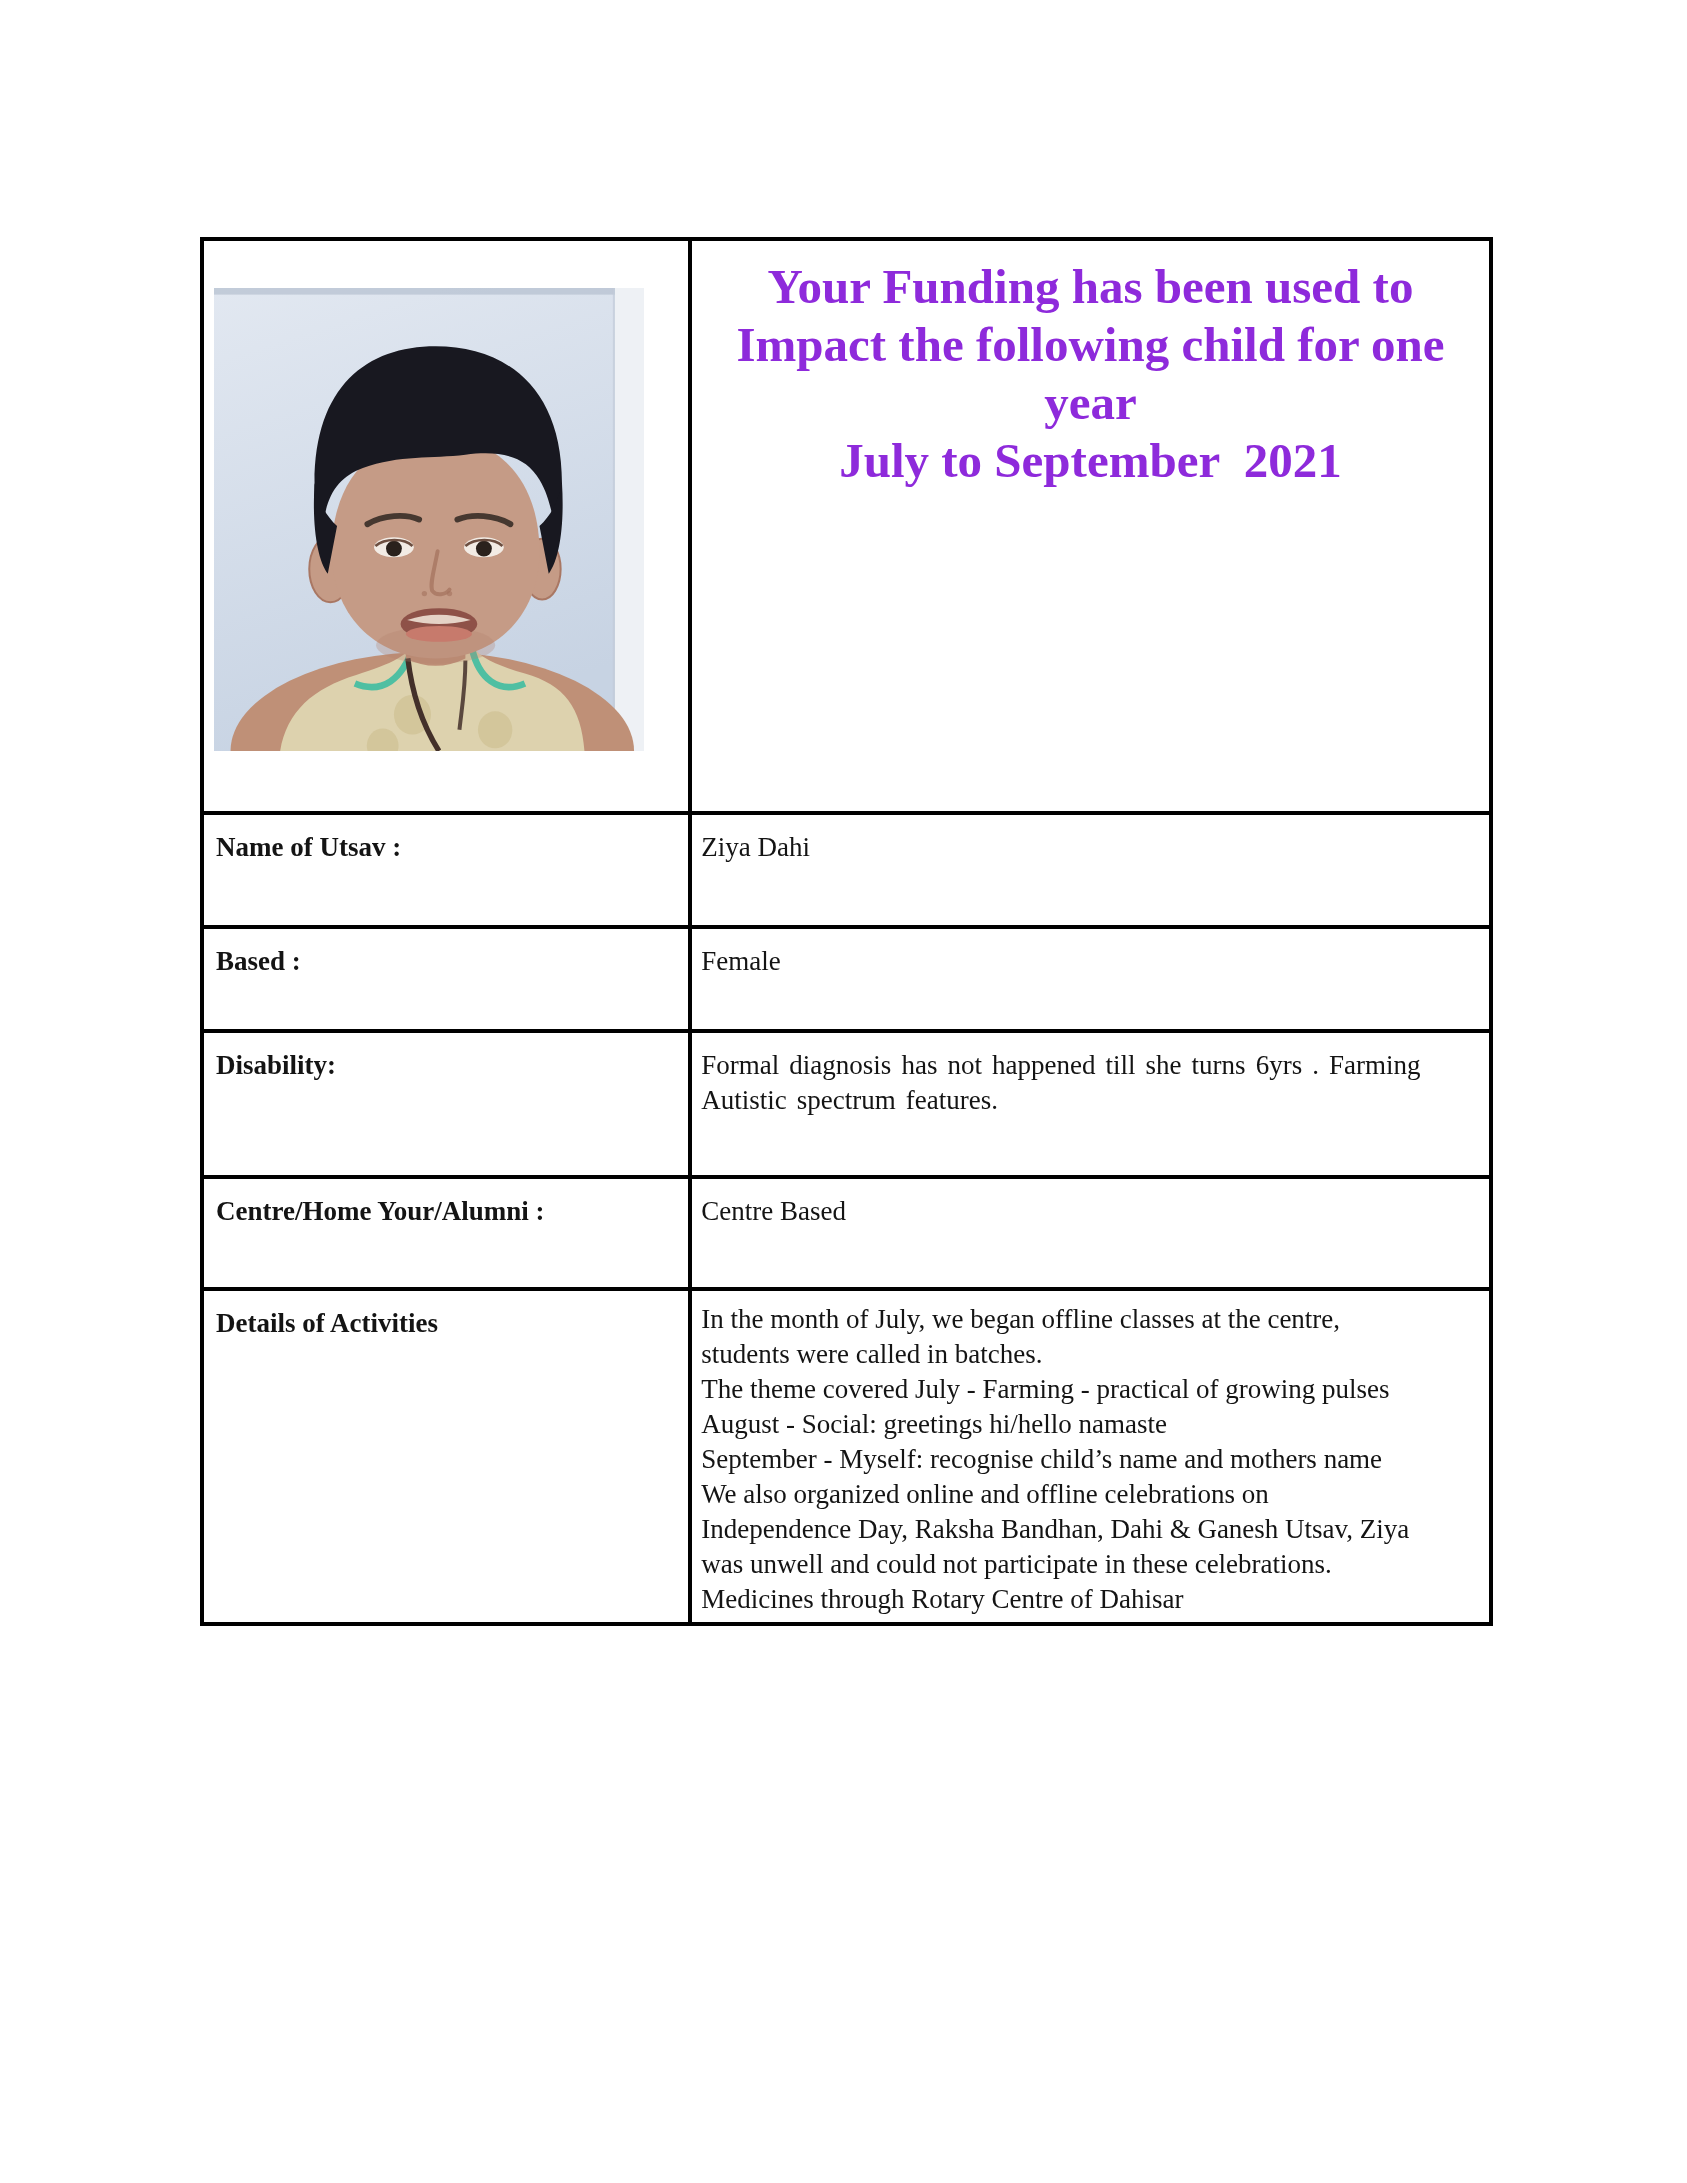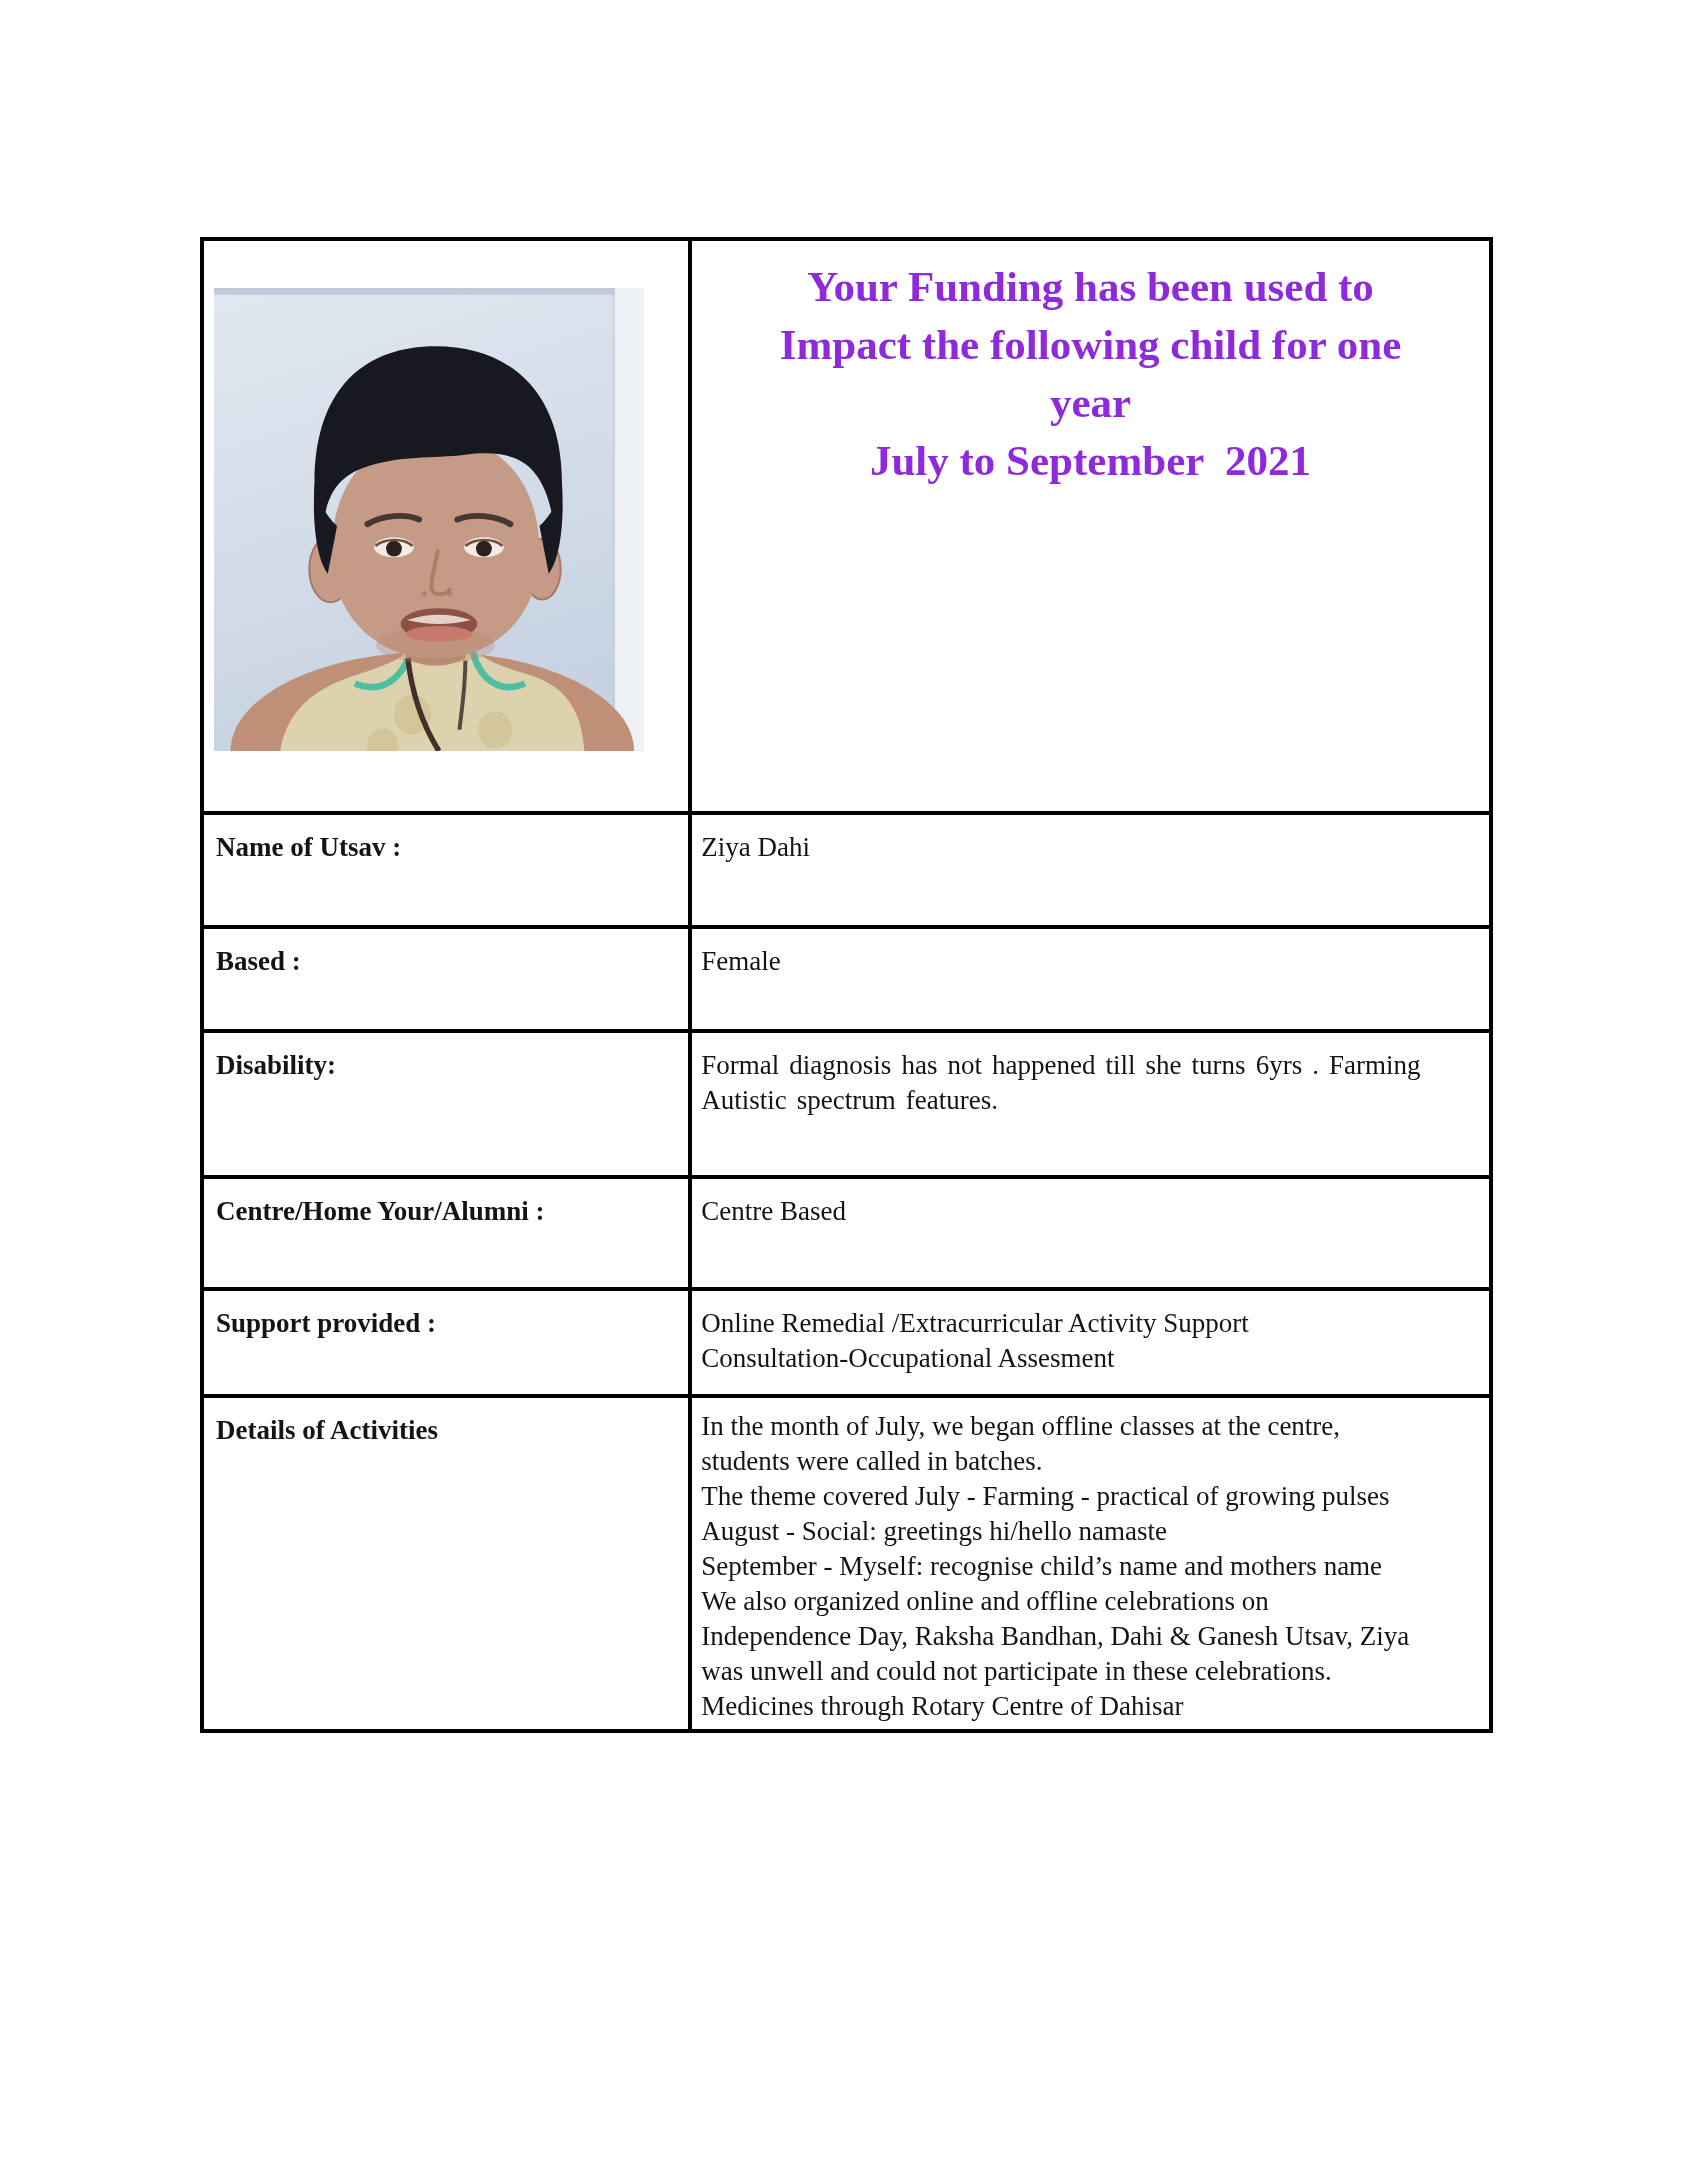--- a/index.html
+++ b/index.html
@@ -61,21 +61,21 @@
     width: 430px;
     height: 463px;
     display: block;
   }
   td.title-cell {
     padding: 17px 6.6px 5.3px 6.6px;
     text-align: center;
   }
   .funding-title {
     font-weight: bold;
-    font-size: 43px;
+    font-size: 49px;
     line-height: 58px;
     white-space: pre-wrap;
   }
   td.details-cell {
     padding-top: 10.6px;
   }
 </style>
 </head>
 <body>
 
@@ -156,25 +156,20 @@
     <td class="label-cell">Disability:</td>
     <td class="value-cell justified">Formal diagnosis has not happened till she turns 6yrs . Farming
 Autistic spectrum features.</td>
   </tr>
 
   <tr class="r-centre">
     <td class="label-cell">Centre/Home Your/Alumni :</td>
     <td class="value-cell">Centre Based</td>
   </tr>
 
-  <tr class="r-support">
-    <td class="label-cell">Support provided :</td>
-    <td class="value-cell">Online Remedial /Extracurricular Activity Support
-Consultation-Occupational Assesment</td>
-  </tr>
 
   <tr class="r-details">
     <td class="label-cell">Details of Activities</td>
     <td class="value-cell details-cell">In the month of July, we began offline classes at the centre,
 students were called in batches.
 The theme covered July - Farming - practical of growing pulses
 August - Social: greetings hi/hello namaste
 September - Myself: recognise child’s name and mothers name
 We also organized online and offline celebrations on
 Independence Day, Raksha Bandhan, Dahi &amp; Ganesh Utsav, Ziya

